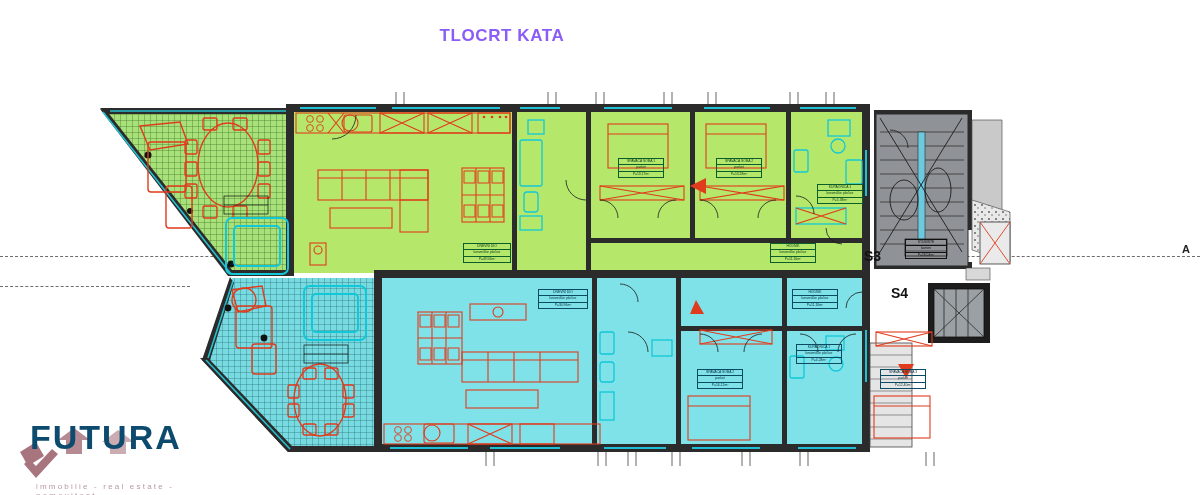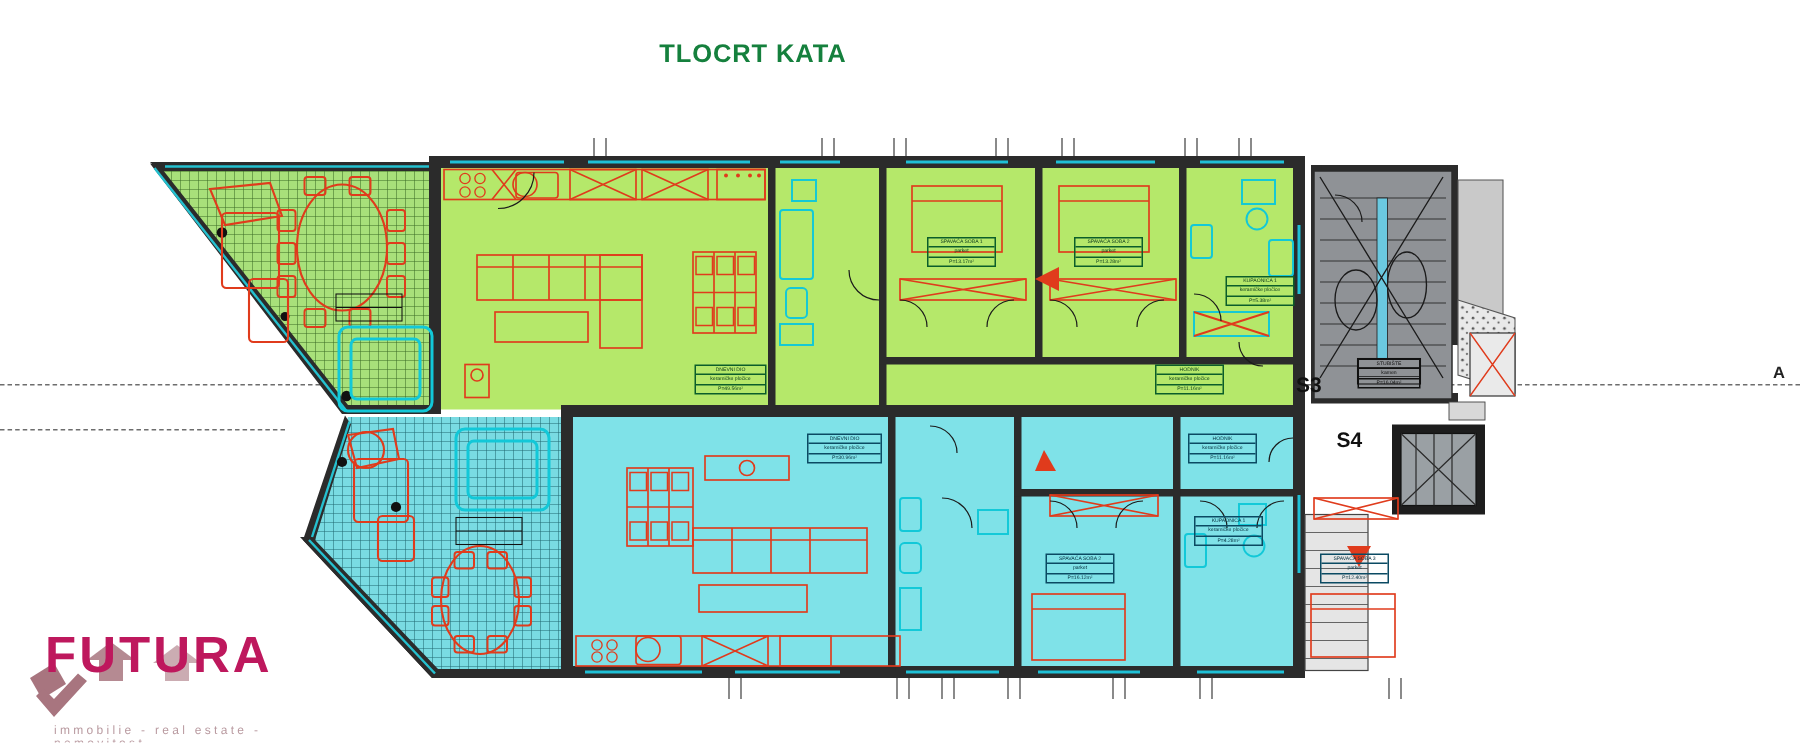--- a/index.html
+++ b/index.html
@@ -2,21 +2,21 @@
 <html><head>
 <meta charset="utf-8">
 <style>
   html,body{margin:0;padding:0;background:#ffffff;}
   body{width:1200px;height:495px;overflow:hidden;font-family:"Liberation Sans",sans-serif;position:relative;}
   #root{position:relative;width:1200px;height:495px;background:#fff;}
 
   
   .title{
     position:absolute;left:0;top:26px;width:1004px;text-align:center;
-    font-size:17px;font-weight:bold;letter-spacing:.6px;color:#15803d;
+    font-size:17px;font-weight:bold;letter-spacing:.6px;color:#8b5cf6;
   }
 
   
   .sectionline{
     position:absolute;left:0;top:256px;width:1200px;height:0;
     border-top:1px dashed #6d6d6d;
   }
   .sectionline2{
     position:absolute;left:0;top:286px;width:190px;height:0;
     border-top:1px dashed #6d6d6d;
@@ -25,21 +25,21 @@
     position:absolute;left:1182px;top:243px;font-size:11px;font-weight:bold;color:#222;
   }
 
   
   #plan{position:absolute;left:0;top:0;}
 
   
   .logo{position:absolute;left:14px;top:418px;width:215px;height:72px;}
   .logo-main{
     position:absolute;left:16px;top:0;font-size:34px;font-weight:bold;
-    letter-spacing:2px;color:#be185d;font-family:"Liberation Sans",sans-serif;
+    letter-spacing:2px;color:#0c4a6e;font-family:"Liberation Sans",sans-serif;
   }
   .logo-sub{
     position:absolute;left:18px;top:40px;font-size:21px;letter-spacing:4.4px;
     color:#b48b93;font-family:"Liberation Sans",sans-serif;
   }
   .logo-tag{
     position:absolute;left:22px;top:64px;font-size:8px;letter-spacing:2.2px;
     color:#b99aa0;font-family:"Liberation Sans",sans-serif;
   }
 

